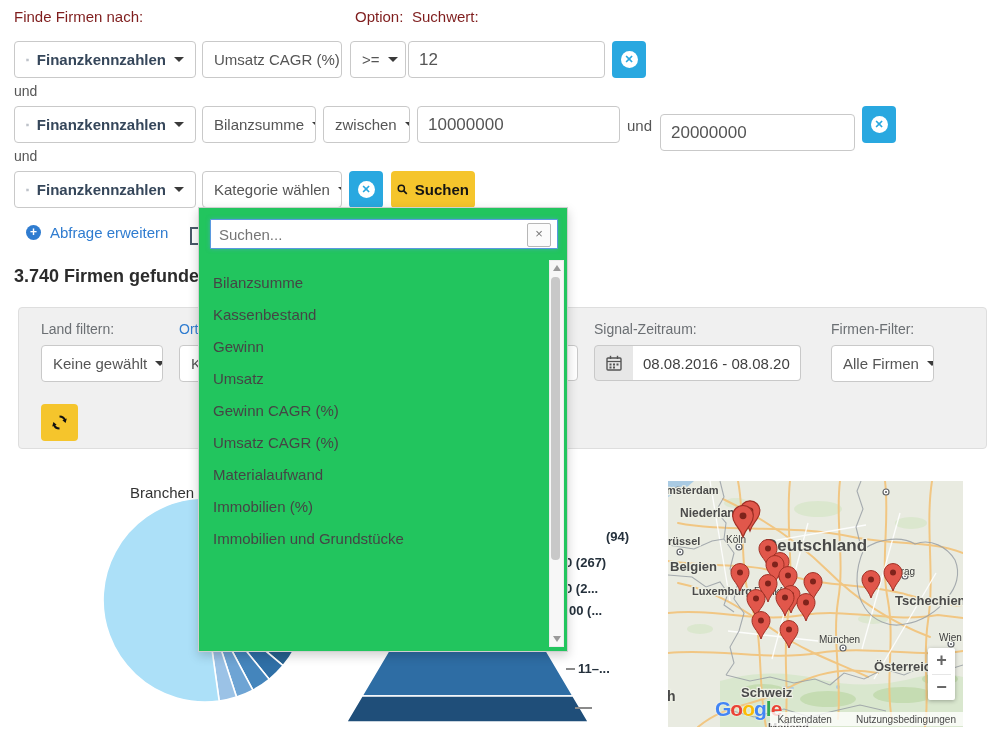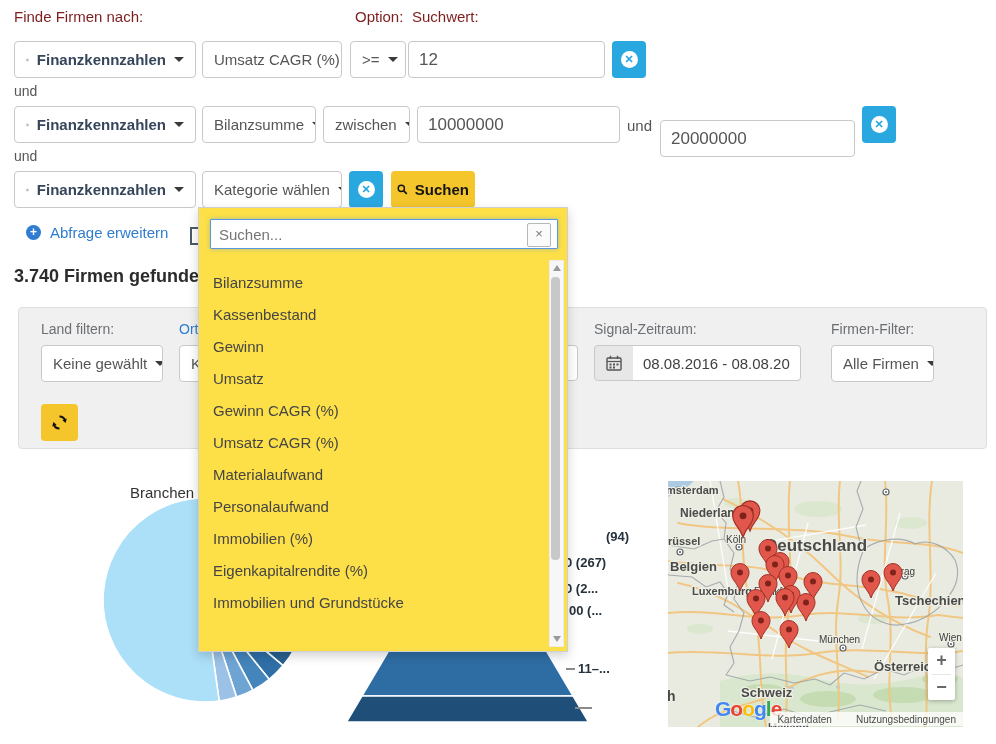--- a/index.html
+++ b/index.html
@@ -24,21 +24,21 @@
   .xbtn .circ{width:17px;height:17px;border-radius:50%;background:#fff;color:#29a8e0;font-size:11px;
         font-weight:bold;display:flex;align-items:center;justify-content:center;line-height:15px;}
   .ybtn{position:absolute;background:#f5c52c;border:none;border-radius:4px;font-weight:bold;font-size:15px;
         color:#141414;display:flex;align-items:center;justify-content:center;gap:7px;cursor:pointer;
         font-family:inherit;}
   .link-row{position:absolute;display:flex;align-items:center;gap:9px;color:#2f7cd0;font-size:15px;cursor:pointer;}
   .plus{width:15px;height:15px;border-radius:50%;background:#2f7cd0;color:#fff;font-size:12px;font-weight:bold;
         display:flex;align-items:center;justify-content:center;line-height:13px;}
   .heading{position:absolute;font-size:18px;font-weight:bold;color:#2b2b2b;white-space:nowrap;z-index:1;}
   
-  .panel{position:absolute;left:198px;top:207px;width:370px;height:445px;background:#fde047;
+  .panel{position:absolute;left:198px;top:207px;width:370px;height:445px;background:#22c55e;
          border:1px solid #cfcfcf;box-shadow:0 4px 10px rgba(0,0,0,.18);z-index:30;box-sizing:border-box;}
   .panel .search-inp{position:absolute;left:11px;top:11px;width:348px;height:30px;box-sizing:border-box;
          border:1px solid #5a99e0;border-radius:1px;box-shadow:0 0 4px rgba(90,153,224,.55);
          font-size:15px;color:#555;padding:0 34px 0 8px;font-family:inherit;outline:none;}
   .panel .clear-x{position:absolute;right:16px;top:15px;width:22px;height:22px;border:1px solid #b7b7b7;
          border-radius:2px;background:#fbfbfb;color:#777;font-size:13px;line-height:20px;text-align:center;cursor:pointer;}
   .opt-list{position:absolute;left:0;top:53px;margin:0;padding:6px 0 0 0;list-style:none;width:350px;
          font-size:15px;color:#454545;}
   .opt-list li{height:32px;line-height:32px;padding-left:14px;cursor:pointer;white-space:nowrap;}
   .sbar{position:absolute;right:3px;top:52px;bottom:4px;width:13px;background:#f7f7f7;border:1px solid #ececec;}
@@ -125,21 +125,21 @@
   <div class="btn-dd" style="left:202px;top:106px;width:114px;">
     <span class="txt">Bilanzsumme</span>
     <span class="caret"></span>
   </div>
   <div class="btn-dd" style="left:323px;top:106px;width:87px;">
     <span class="txt">zwischen</span>
     <span class="caret"></span>
   </div>
   <input class="inp" style="left: 417px; top: 106px; width: 203px;" value="10000000">
   <div class="and" style="left:627px;top:117px;font-size:15px;">und</div>
-  <input class="inp" style="left: 660px; top: 120px; width: 195px;" value="20000000">
+  <input class="inp" style="left: 660px; top: 114px; width: 195px;" value="20000000">
   <button class="xbtn" style="left:862px;top:106px;">
     <span class="circ">✕</span>
   </button>
 
   <div class="and" style="left:14px;top:148px;">und</div>
 
   <div class="btn-dd cat" style="left:14px;top:171px;width:182px;">
     <svg width="17" height="12" viewBox="0 0 17 12">
       <rect x="0.7" y="0.7" width="15.6" height="10.6" rx="1.5" fill="none" stroke="#35465a" stroke-width="1.3"></rect>
       <circle cx="8.5" cy="6" r="2.6" fill="none" stroke="#35465a" stroke-width="1.3"></circle>
@@ -425,23 +425,21 @@
     <input class="search-inp" placeholder="Suchen..." style="">
     <div class="clear-x">×</div>
     <ul class="opt-list">
       <li>Bilanzsumme</li>
       <li>Kassenbestand</li>
       <li>Gewinn</li>
       <li>Umsatz</li>
       <li>Gewinn CAGR (%)</li>
       <li>Umsatz CAGR (%)</li>
       <li>Materialaufwand</li>
-      <li>Personalaufwand</li>
       <li>Immobilien (%)</li>
-      <li>Eigenkapitalrendite (%)</li>
       <li>Immobilien und Grundstücke</li>
     </ul>
     <div class="sbar">
       <div class="up"></div>
       <div class="thumb"></div>
       <div class="dn"></div>
     </div>
   </div>
 
 </div>

